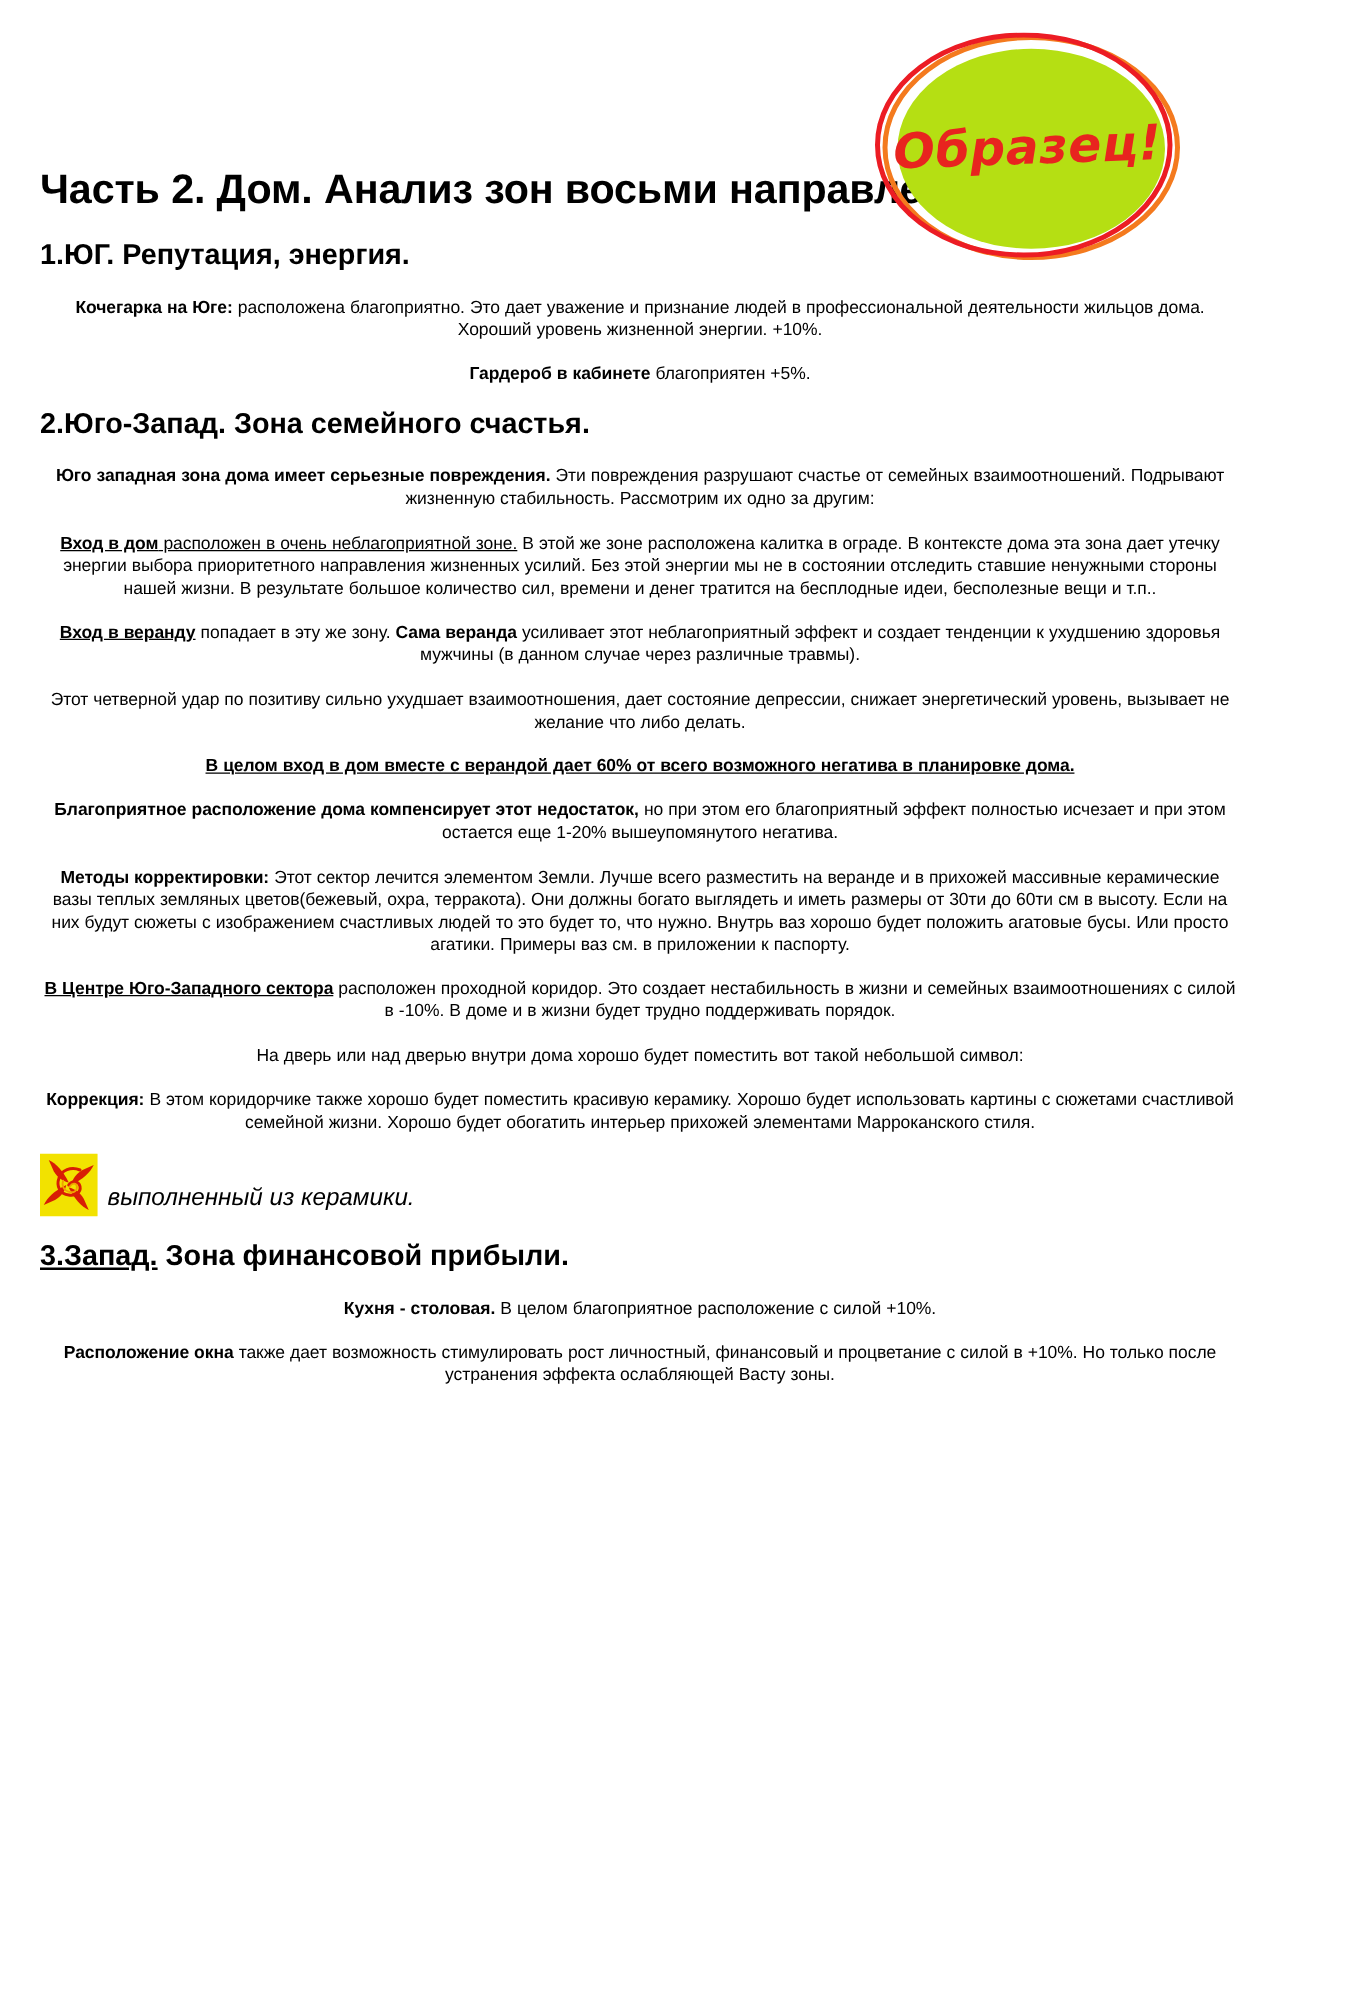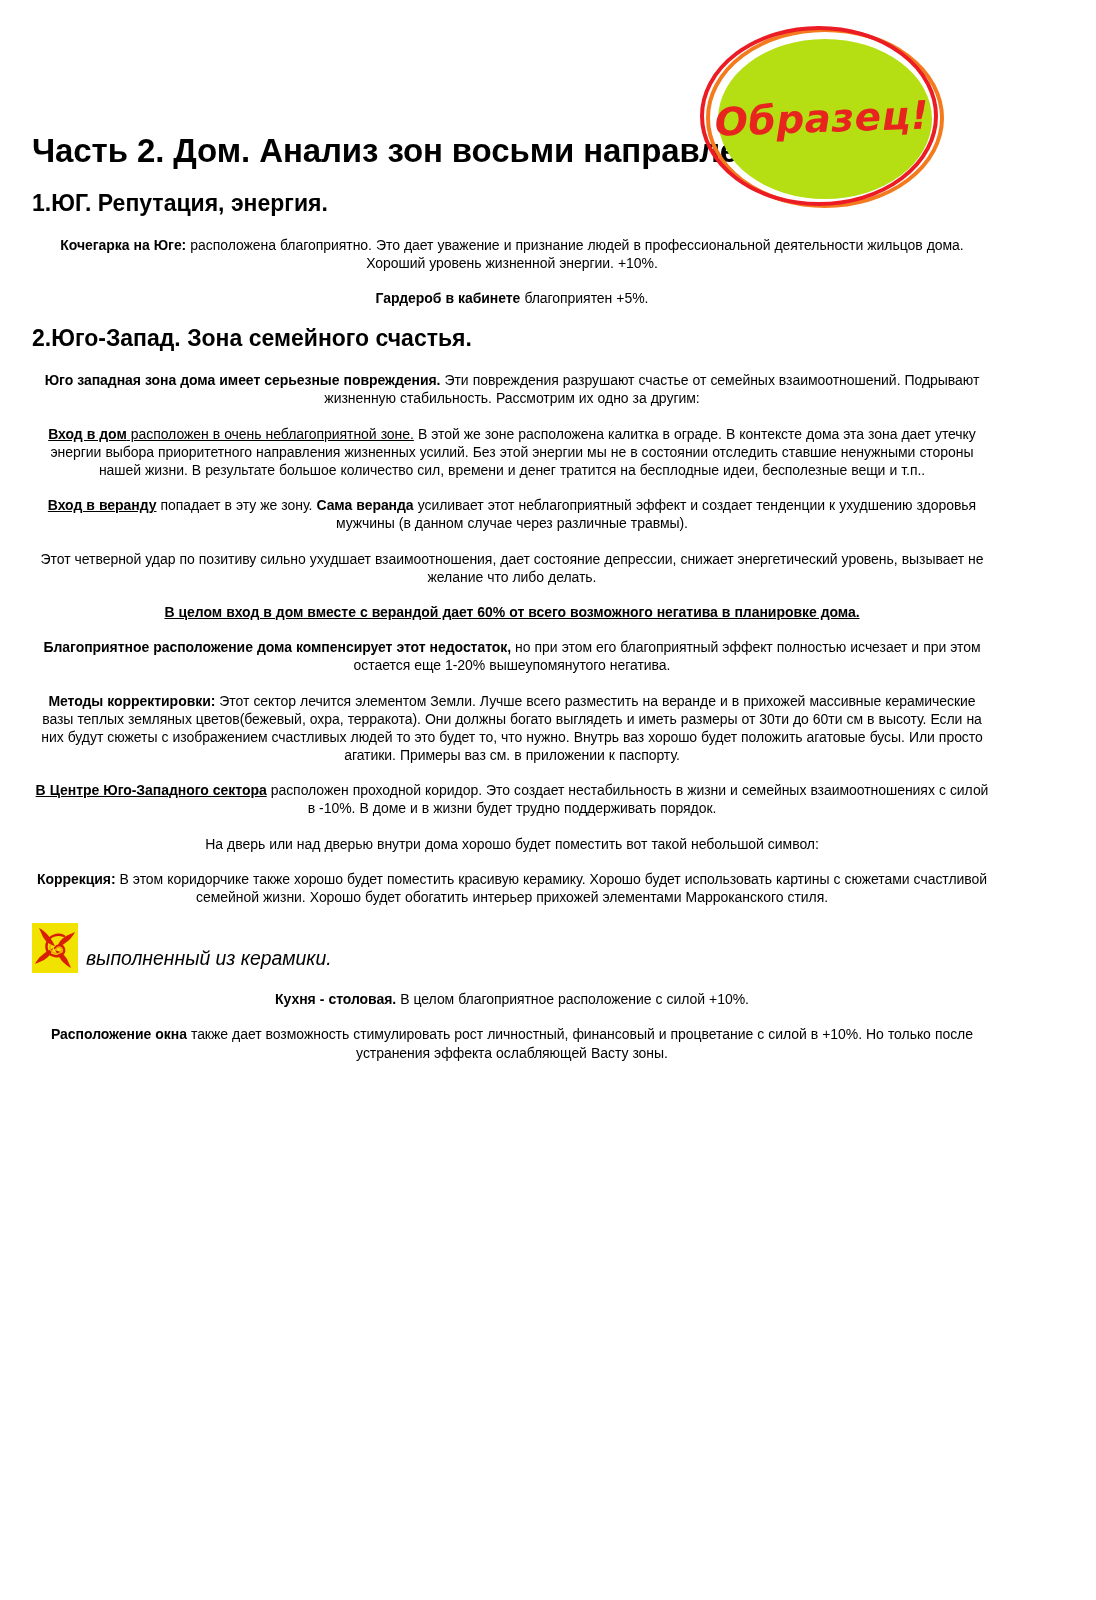--- a/index.html
+++ b/index.html
@@ -174,19 +174,20 @@
             <g fill="none" stroke="#f0a400" stroke-width="1.5" stroke-linecap="round">
               <path d="M1,1 C3,-2 6,-1.5 6.5,1 C7,4.5 4,6.5 0.5,5.5 C-4,4.5 -6,0.5 -4.5,-3.5"></path>
             </g>
           </g>
         </svg>
       </div>
       <div class="symbol-caption">выполненный из керамики.</div>
     </div>
 
 
+    <p class="heading-sm"><span class="u">3.Запад.</span><span> Зона финансовой прибыли.</span></p>
 
     <p class="blk"><span class="b">Кухня - столовая.</span><span> В целом благоприятное расположение с силой +10%.</span></p>
 
     <p class="blk"><span class="b">Расположение окна</span><span> также дает возможность стимулировать рост личностный, финансовый и процветание с силой в +10%. Но только после устранения  эффекта ослабляющей Васту зоны.</span></p>
 
   </div>
 </div>
 
 </body></html>

